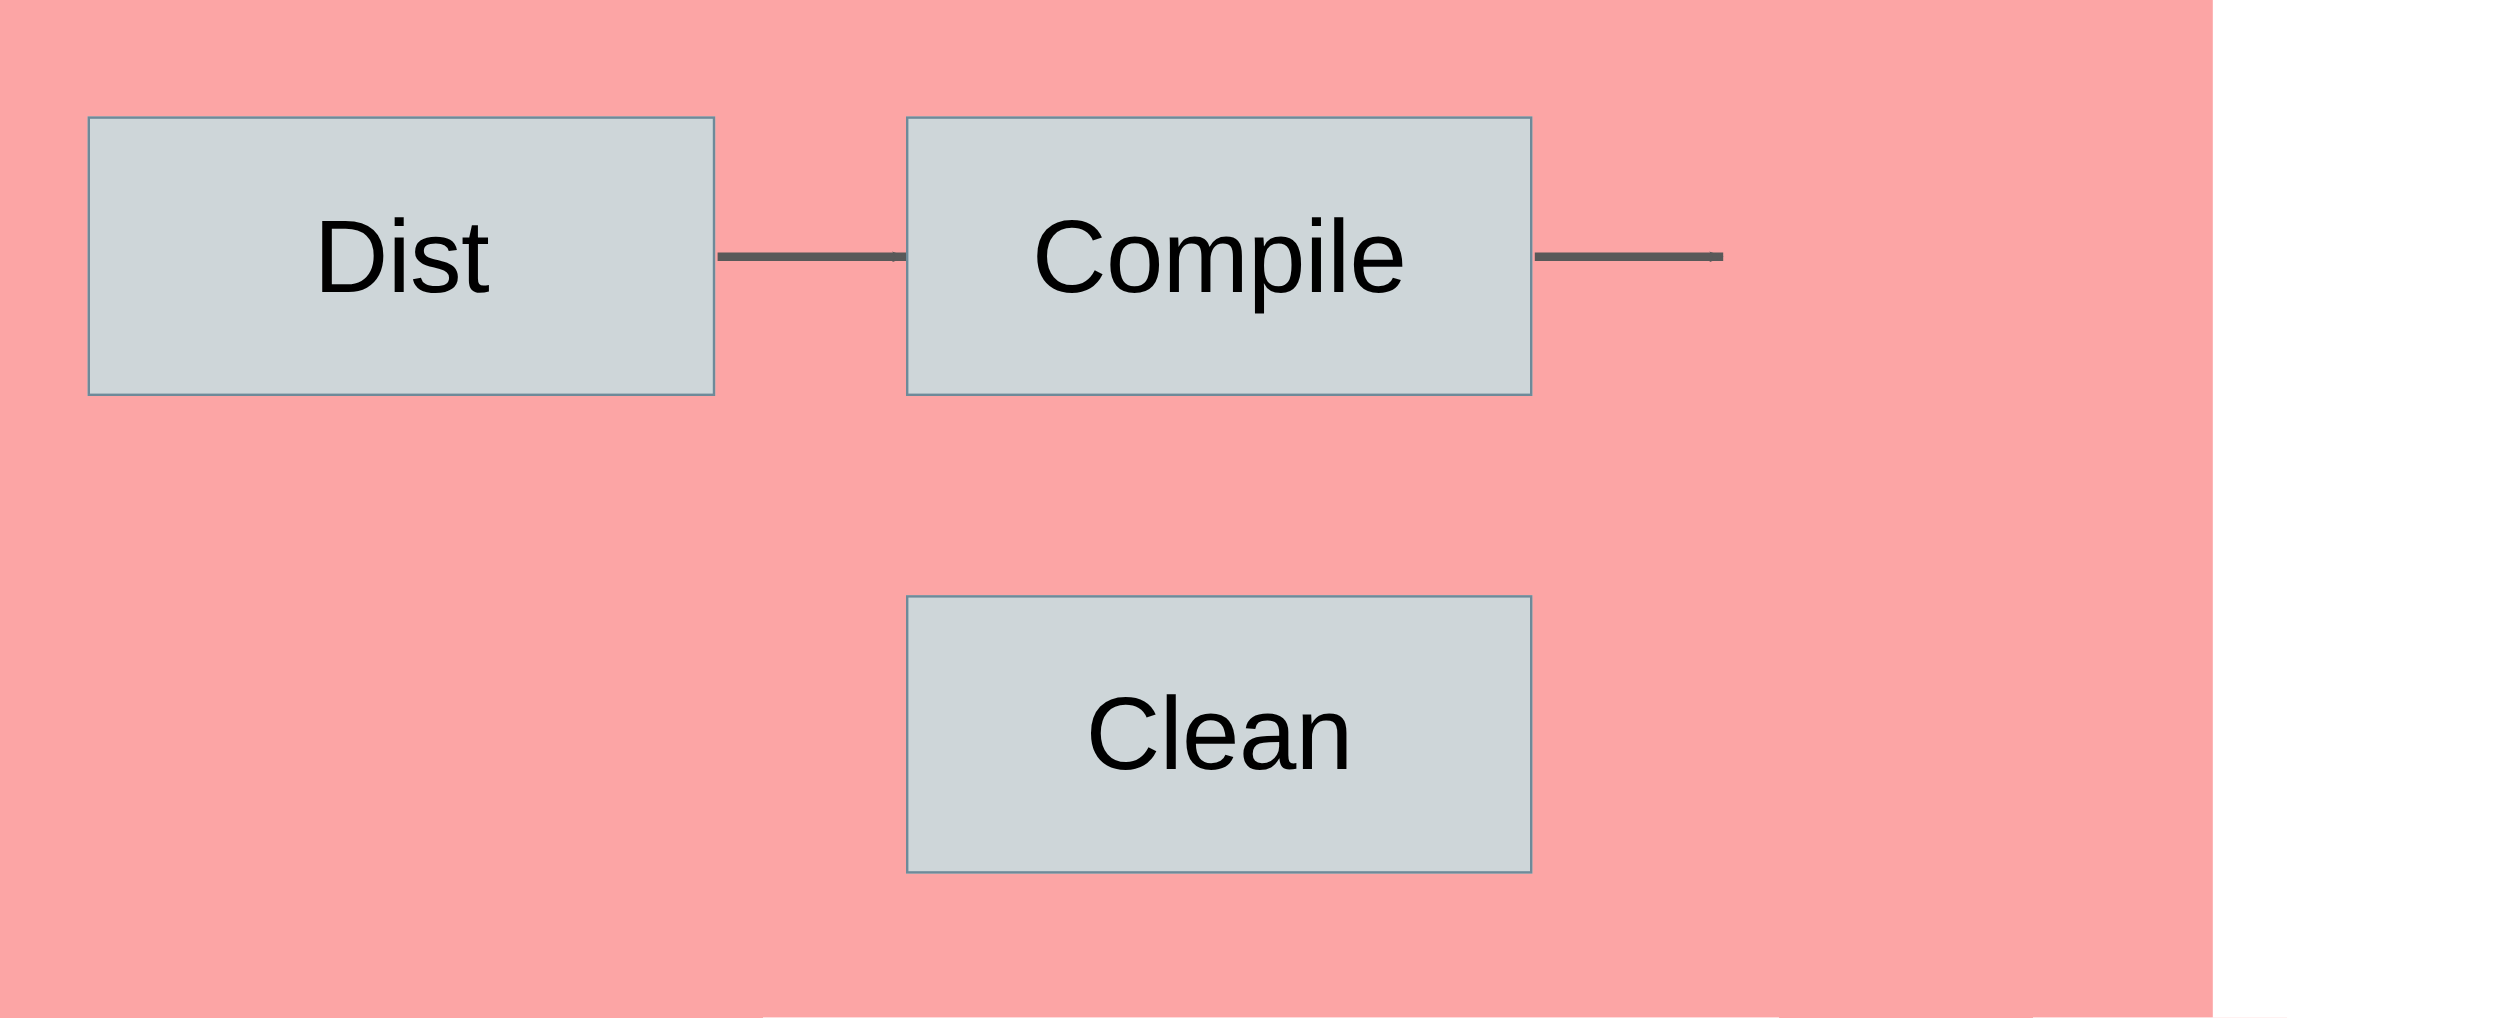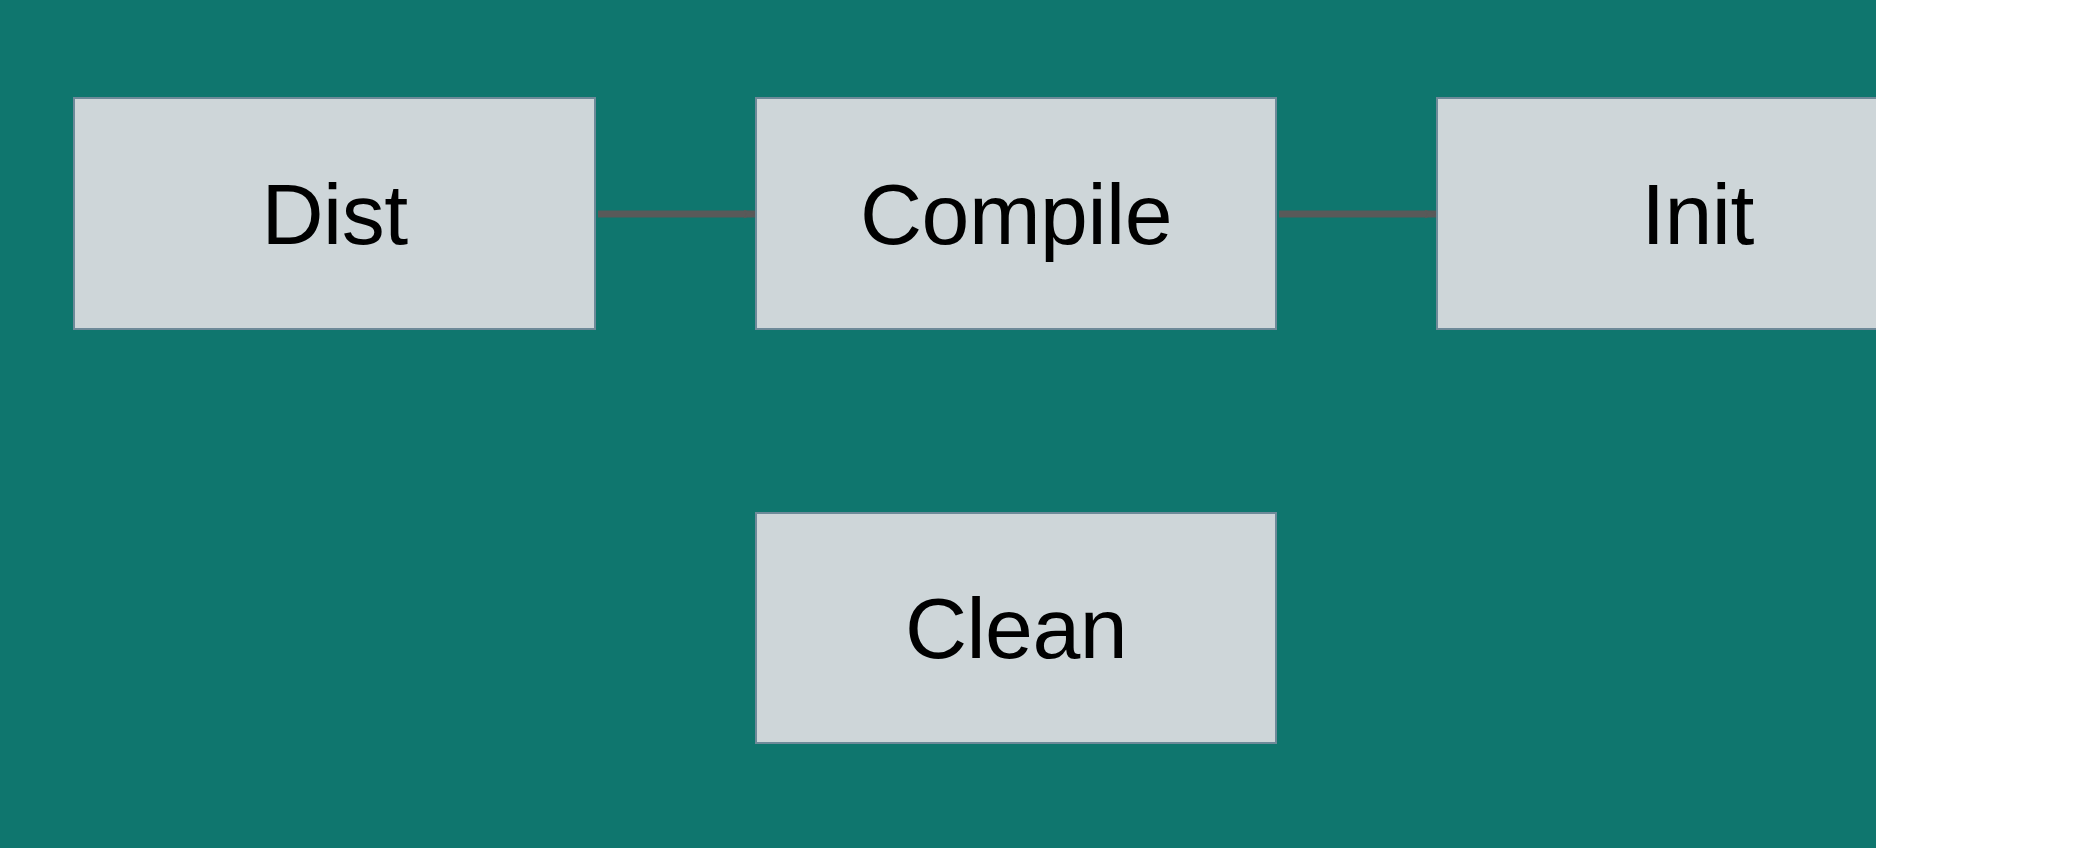--- a/index.html
+++ b/index.html
@@ -8,23 +8,22 @@
     padding: 0;
     background: #ffffff;
   }
   body {
     font-family: "Liberation Sans", "DejaVu Sans", sans-serif;
   }
   #canvas {
     position: relative;
     width: 1844px;
     height: 848px;
-    background: #0f766e;
+    background: #fca5a5;
     overflow: hidden;
-    padding-left: 32px;
   }
   .node {
     position: absolute;
     box-sizing: border-box;
     background: #ced6d9;
     border: 2px solid #6e8a99;
     display: flex;
     align-items: center;
     justify-content: center;
   }
@@ -72,21 +71,18 @@
   </svg>
 
   <div class="node" style="left:73px; top:97px; width:523px; height:233px;">
     <span class="node-label">Dist</span>
   </div>
 
   <div class="node" style="left:755px; top:97px; width:522px; height:233px;justify-content:center;">
     <span class="node-label">Compile</span>
   </div>
 
-  <div class="node" style="left:1436px; top:97px; width:523px; height:233px;">
-    <span class="node-label">Init</span>
-  </div>
 
-  <div class="node" style="left:755px; top:512px; width:522px; height:232px;">
+  <div class="node" style="left:755px; top:496px; width:522px; height:232px;">
     <span class="node-label">Clean</span>
   </div>
 
 </div>
 
 </body></html>

